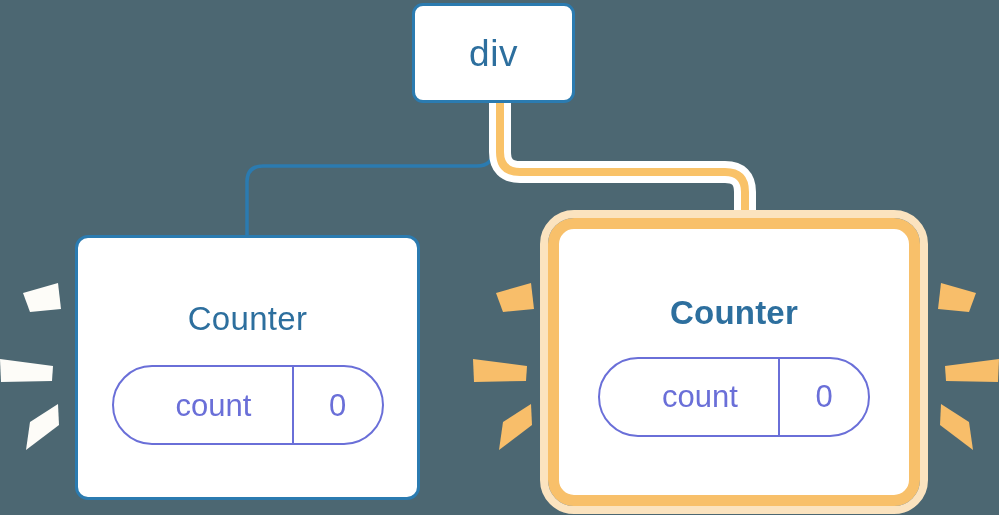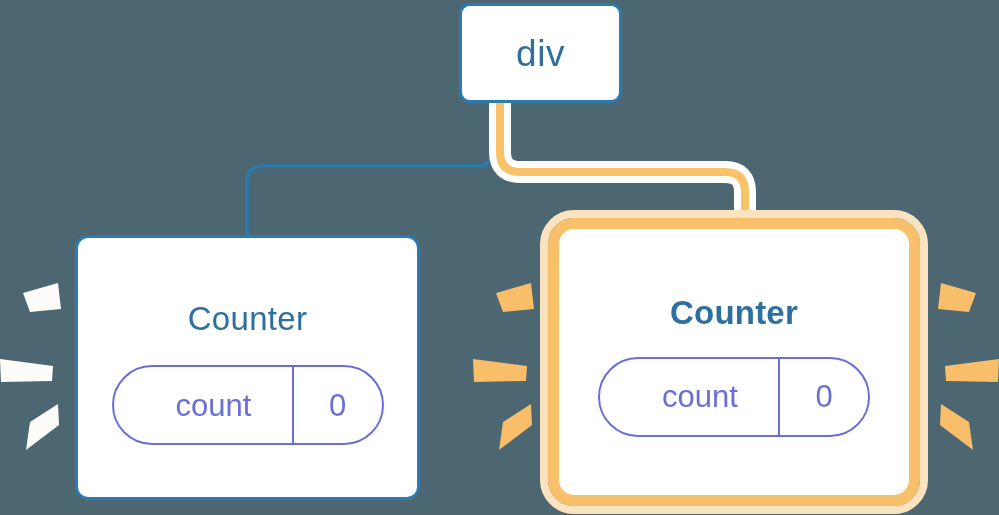--- a/index.html
+++ b/index.html
@@ -41,21 +41,20 @@
     justify-content: center;
   }
 
   .node-div {
     left: 412px;
     top: 3px;
     width: 163px;
     height: 100px;
     border: 3px solid #2b7bb0;
     border-radius: 11px;
-    margin-left: 47px;
   }
   .node-div .node-title {
     font-size: 37px;
     color: #2d6f9e;
     font-weight: 400;
     letter-spacing: 0.5px;
     line-height: 1;
   }
 
   .node-counter-left {

